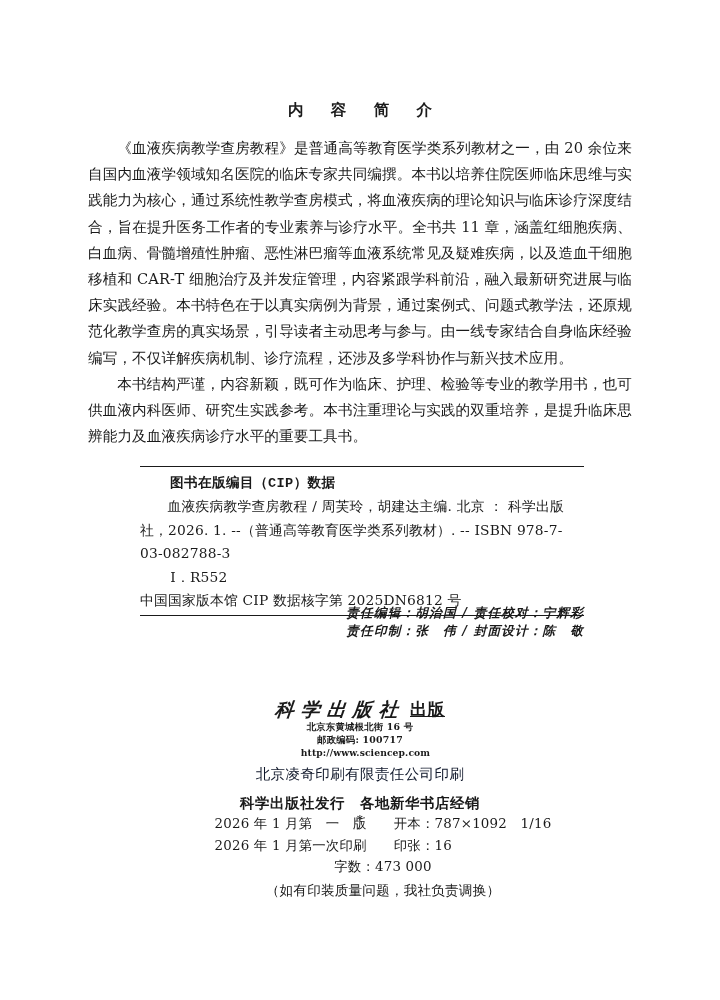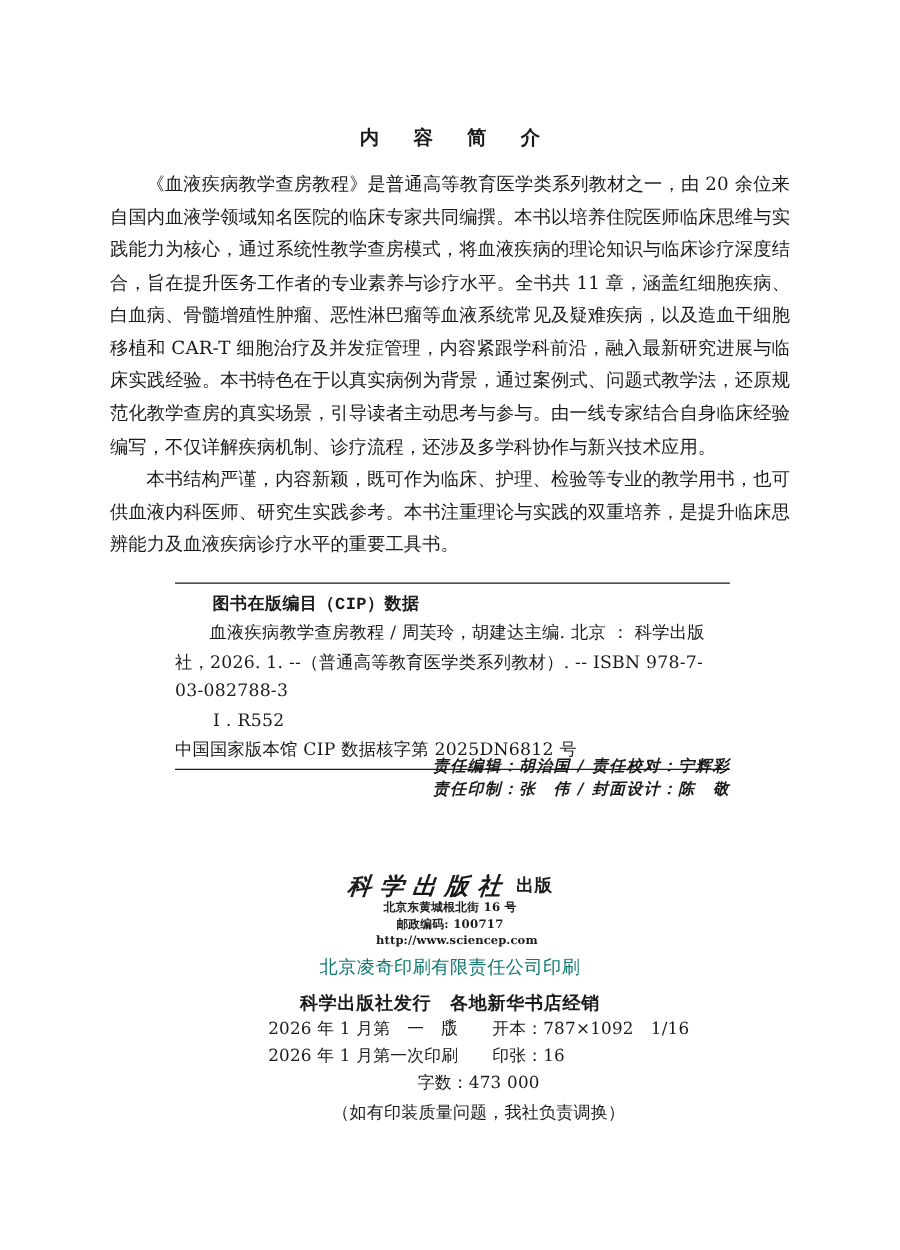--- a/index.html
+++ b/index.html
@@ -126,27 +126,28 @@
     font-size: 19px;
     font-weight: bold;
     font-style: italic;
     letter-spacing: 7px;
     font-family: "DejaVu Serif", "Liberation Serif", serif;
     transform: skewX(-6deg);
     display: inline-block;
     vertical-align: middle;
   }
   .pub-logo-suffix {
-    font-size: 14px;
+    font-size: 17px;
     font-weight: bold;
     letter-spacing: 0.5px;
     font-family: "DejaVu Sans", "Liberation Sans", sans-serif;
     display: inline-block;
     vertical-align: middle;
     margin-left: 5px;
+    text-decoration: underline;
   }
   .pub-addr {
     font-size: 9.4px;
     line-height: 12.4px;
     font-weight: bold;
     letter-spacing: 0.2px;
     margin: 1px 0 0 0;
     font-family: "DejaVu Serif", "Liberation Serif", serif;
   }
   .pub-url {
@@ -155,21 +156,21 @@
     font-weight: bold;
     letter-spacing: 0.1px;
     margin: 0;
     font-family: "DejaVu Serif", "Liberation Serif", serif;
     padding-left: 11px;
   }
   .printer {
     font-size: 14.5px;
     line-height: 21px;
     margin: 5px 0 0 0;
-    color: #0f766e;
+    color: #0f172a;
     letter-spacing: 0.4px;
   }
   .distribution {
     font-size: 14.4px;
     line-height: 21px;
     font-weight: bold;
     margin: 7px 0 0 0;
     letter-spacing: 0.6px;
   }
   .star-sep {

